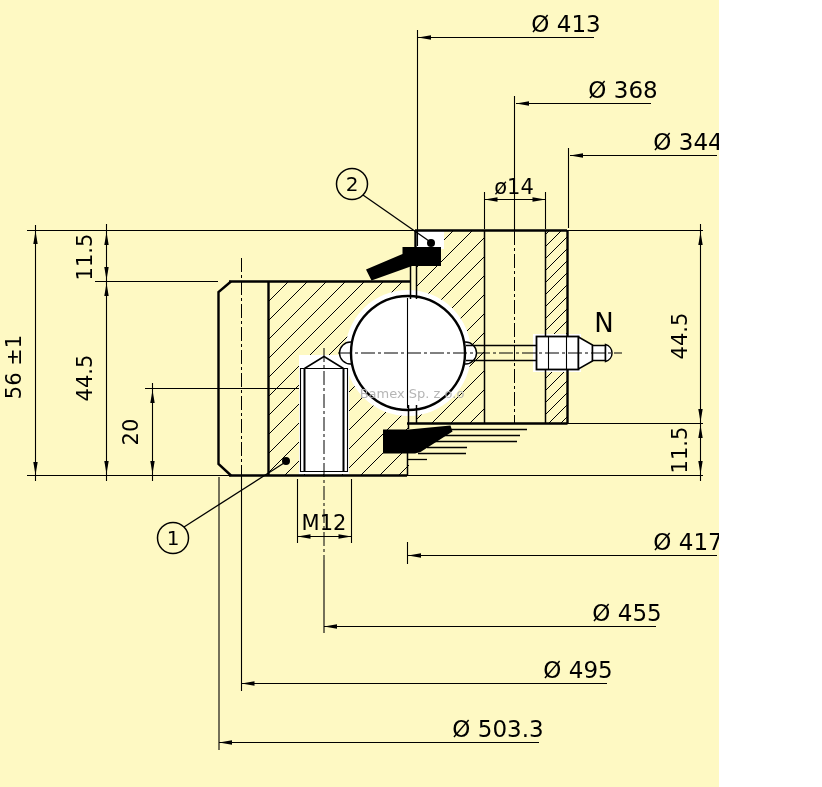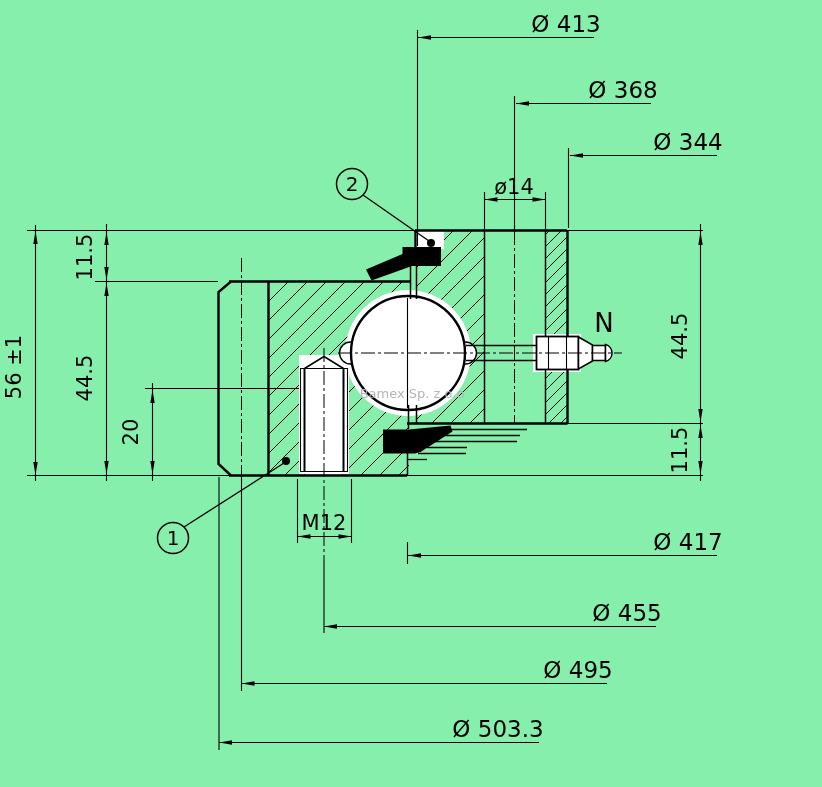--- a/index.html
+++ b/index.html
@@ -1,16 +1,16 @@
 <!DOCTYPE html>
 <html><head>
 <meta charset="utf-8">
 <style>
   html,body{margin:0;padding:0;background:#fff;}
-  .stage{position:relative;width:822px;height:787px;background:#86efac;overflow:hidden;}
+  .stage{position:relative;width:719px;height:787px;background:#fef9c3;overflow:hidden;}
   svg{display:block;}
   .t1{stroke:#000;stroke-width:1.1;fill:none;}
   .t12{stroke:#000;stroke-width:1.3;fill:none;}
   .t15{stroke:#000;stroke-width:1.5;fill:none;}
   .t2{stroke:#000;stroke-width:2.4;fill:none;}
   .dd{stroke:#000;stroke-width:1;fill:none;stroke-dasharray:14 3 3 3;}
   .wfill{fill:#fff;stroke:none;}
   .wl15{fill:#fff;stroke:#000;stroke-width:1.5;}
   .wl18{fill:#fff;stroke:#000;stroke-width:1.8;}
   .blk{fill:#000;stroke:none;}

